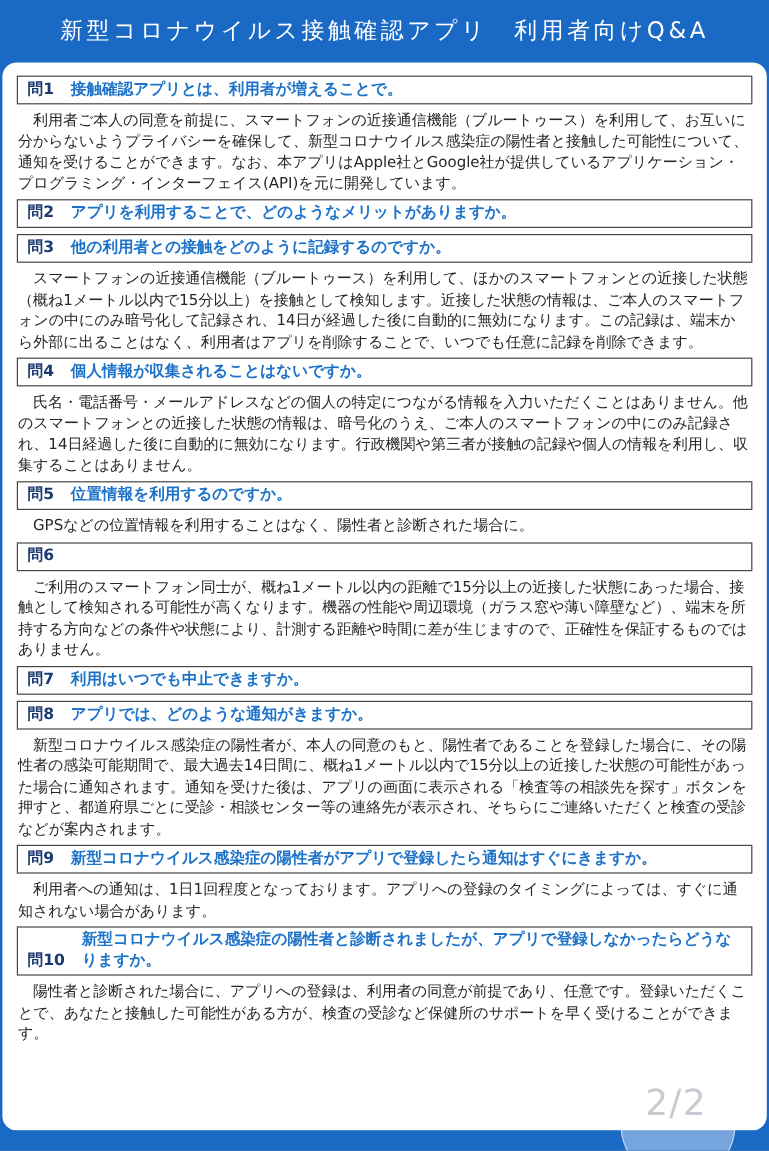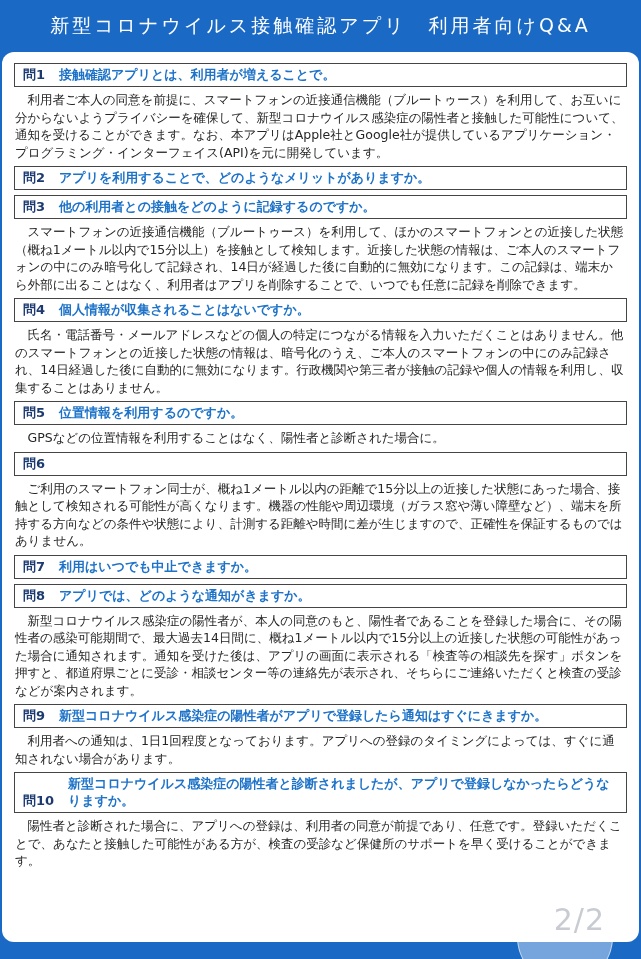--- a/index.html
+++ b/index.html
@@ -62,21 +62,21 @@
     position:absolute;
     right:28px;bottom:-26px;
     width:96px;height:96px;border-radius:50%;
     background:rgba(255,255,255,0.40);
     border:1px solid rgba(255,255,255,0.55);
     z-index:3;
     pointer-events:none;
   }
   .page-badge{
     position:absolute;
-    right:36px;bottom:22px;
+    right:52px;bottom:22px;
     z-index:4;
     font-size:30px;
     color:var(--watermark);
     opacity:0.85;
     letter-spacing:1px;
     pointer-events:none;
   }
 </style>
 </head>
 <body>

